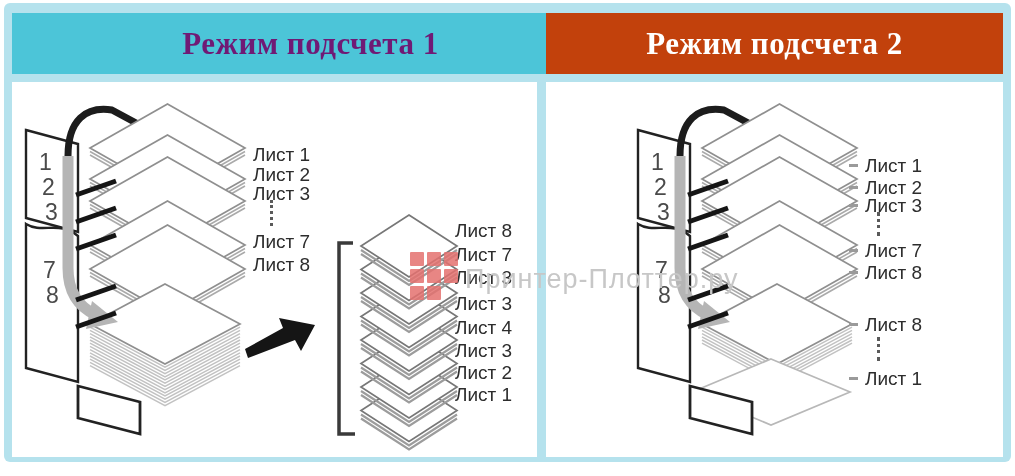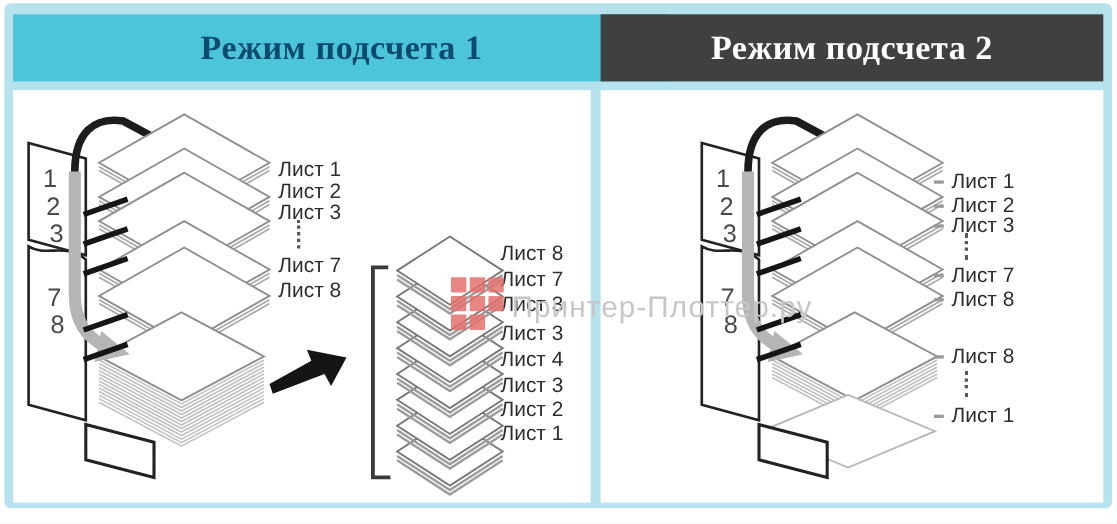--- a/index.html
+++ b/index.html
@@ -23,24 +23,24 @@
   #wm-logo .cell{border-radius:1px;}
   #wm-text{position:absolute;left:465px;top:264px;font-size:27px;
            color:#c7c7c7;letter-spacing:1px;z-index:5;white-space:nowrap;}
 </style>
 </head>
 <body>
 
 <div id="stage">
   <div id="frame" style="background: rgb(181, 226, 237);">
 
-    <div class="hdr" style="left: 8px; width: 597px; background: rgb(76, 197, 216); color: #0c4a6e;">
+    <div class="hdr" style="left: 8px; width: 597px; background: rgb(76, 197, 216); color: #701a75;">
       <span>Режим подсчета 1</span>
     </div>
-    <div class="hdr" style="left: 542px; width: 457px; background: #404040; color: rgb(255, 255, 255);">
+    <div class="hdr" style="left: 542px; width: 457px; background: #c2410c; color: rgb(255, 255, 255);">
       <span>Режим подсчета 2</span>
     </div>
 
     <div class="panel-body" style="left:8px;width:525px;">
       <svg width="525" height="375" viewBox="0 0 525 375">
 
         <g>
           <polygon points="14,48 66,62 66,150 14,136" fill="#fff" stroke="#222" stroke-width="2.4"></polygon>
           <path d="M14,142 C30,152 48,138 66,154 L66,300 L14,286 Z" fill="#fff" stroke="#222" stroke-width="2.4"></path>
           <text x="27" y="88" font-size="23" fill="#4a4a4a">1</text>

